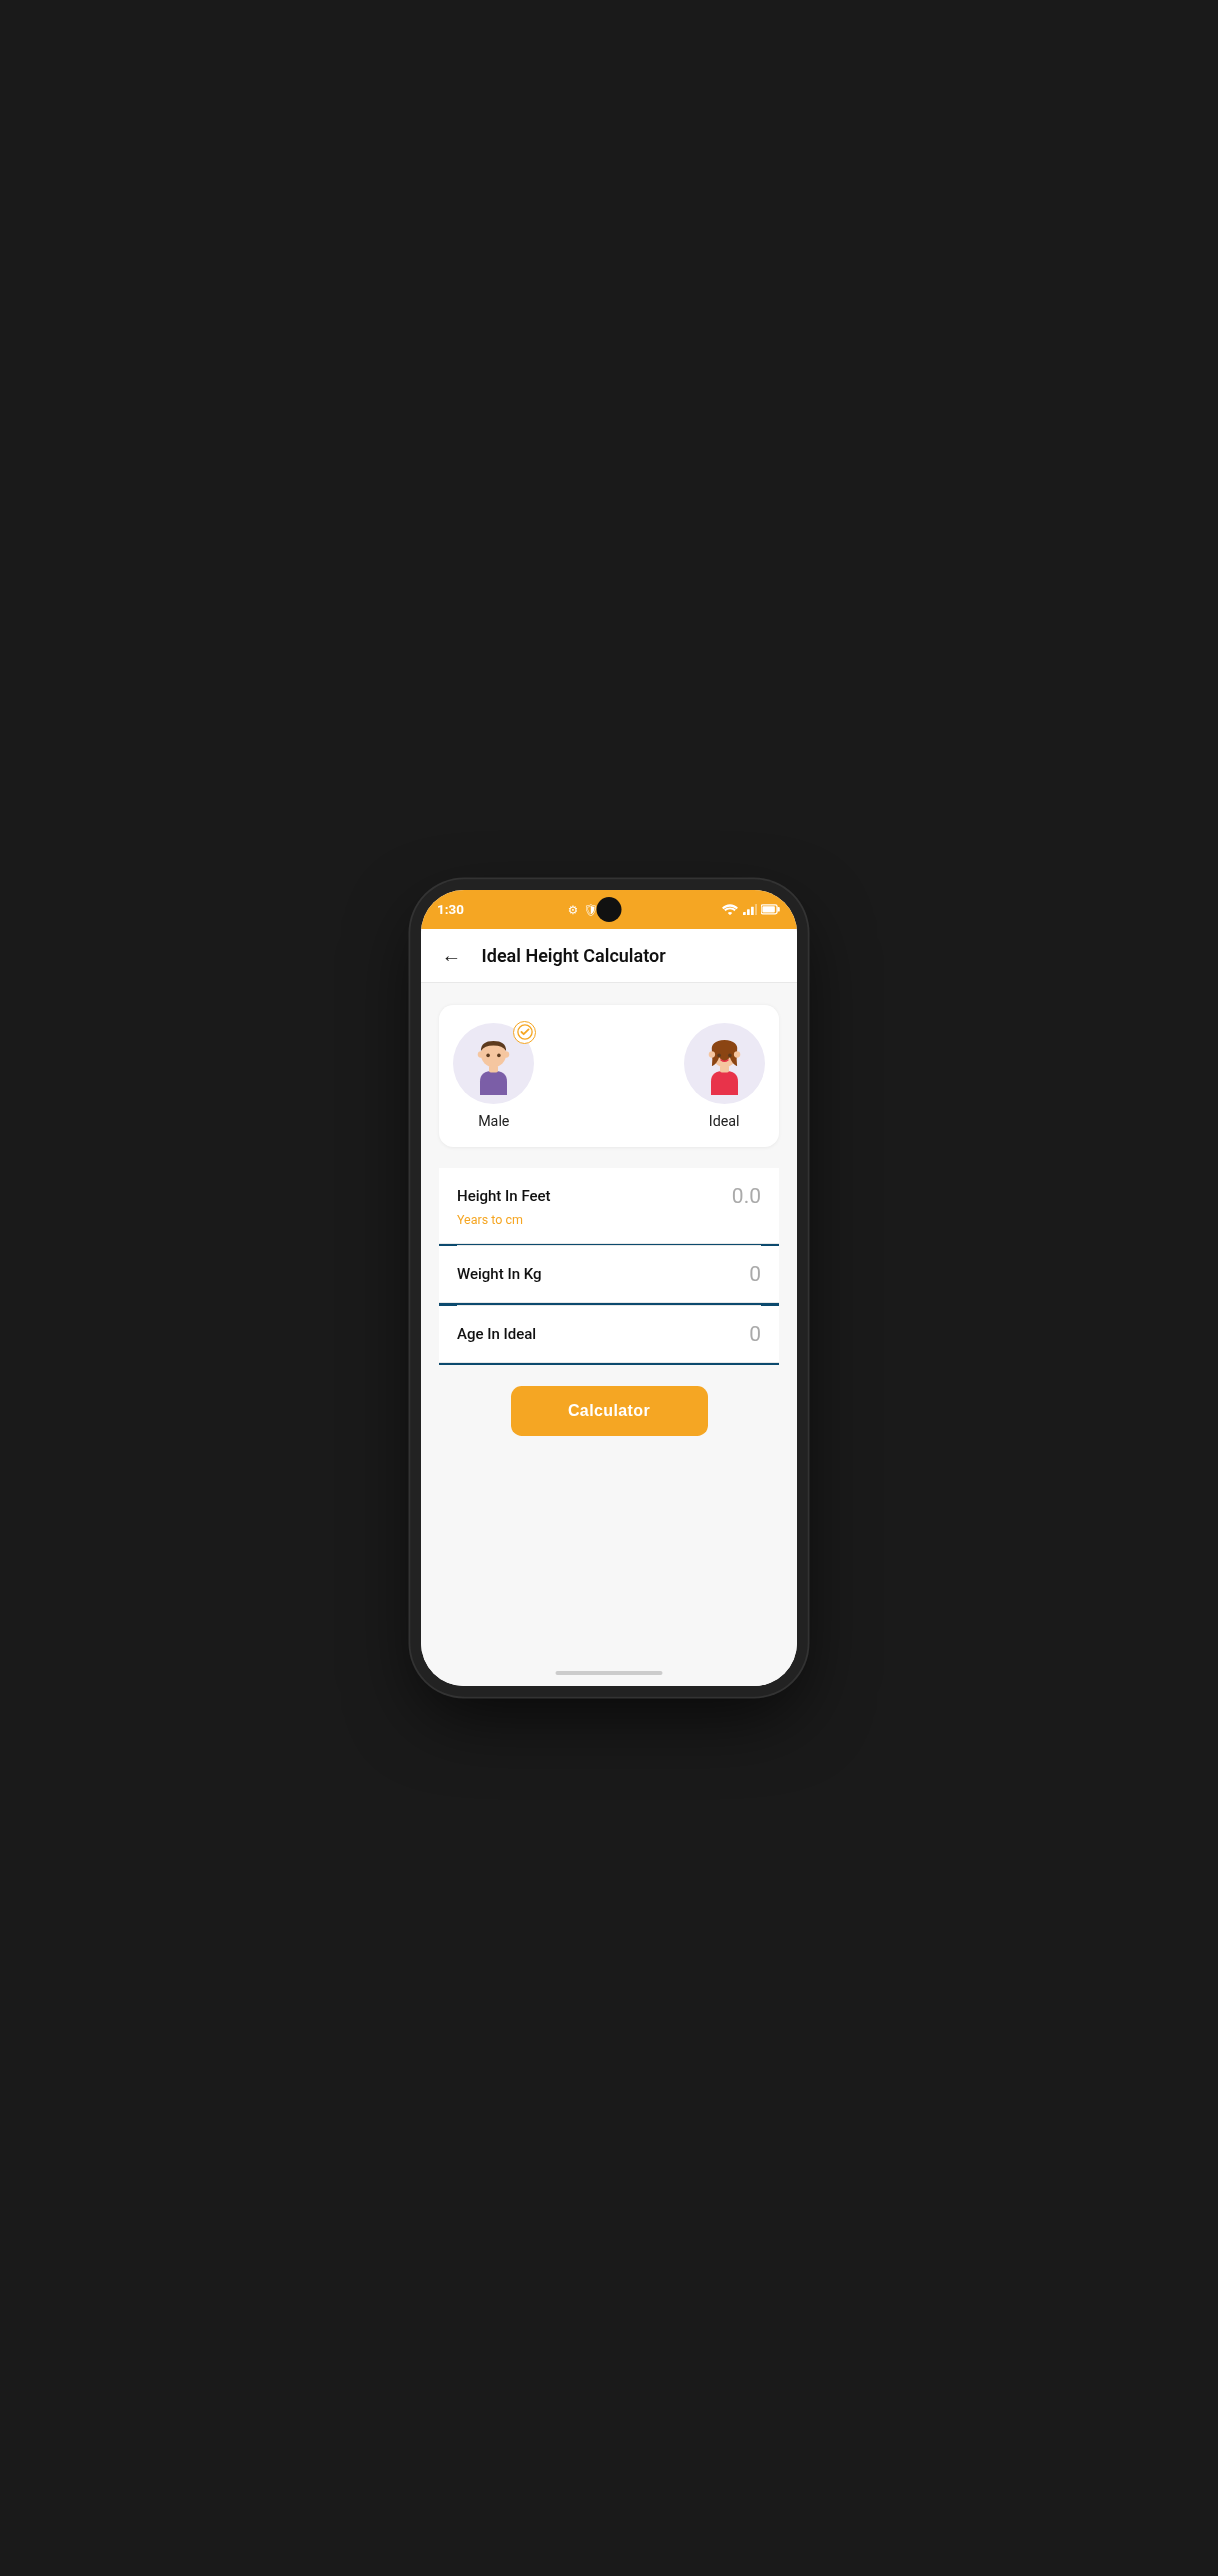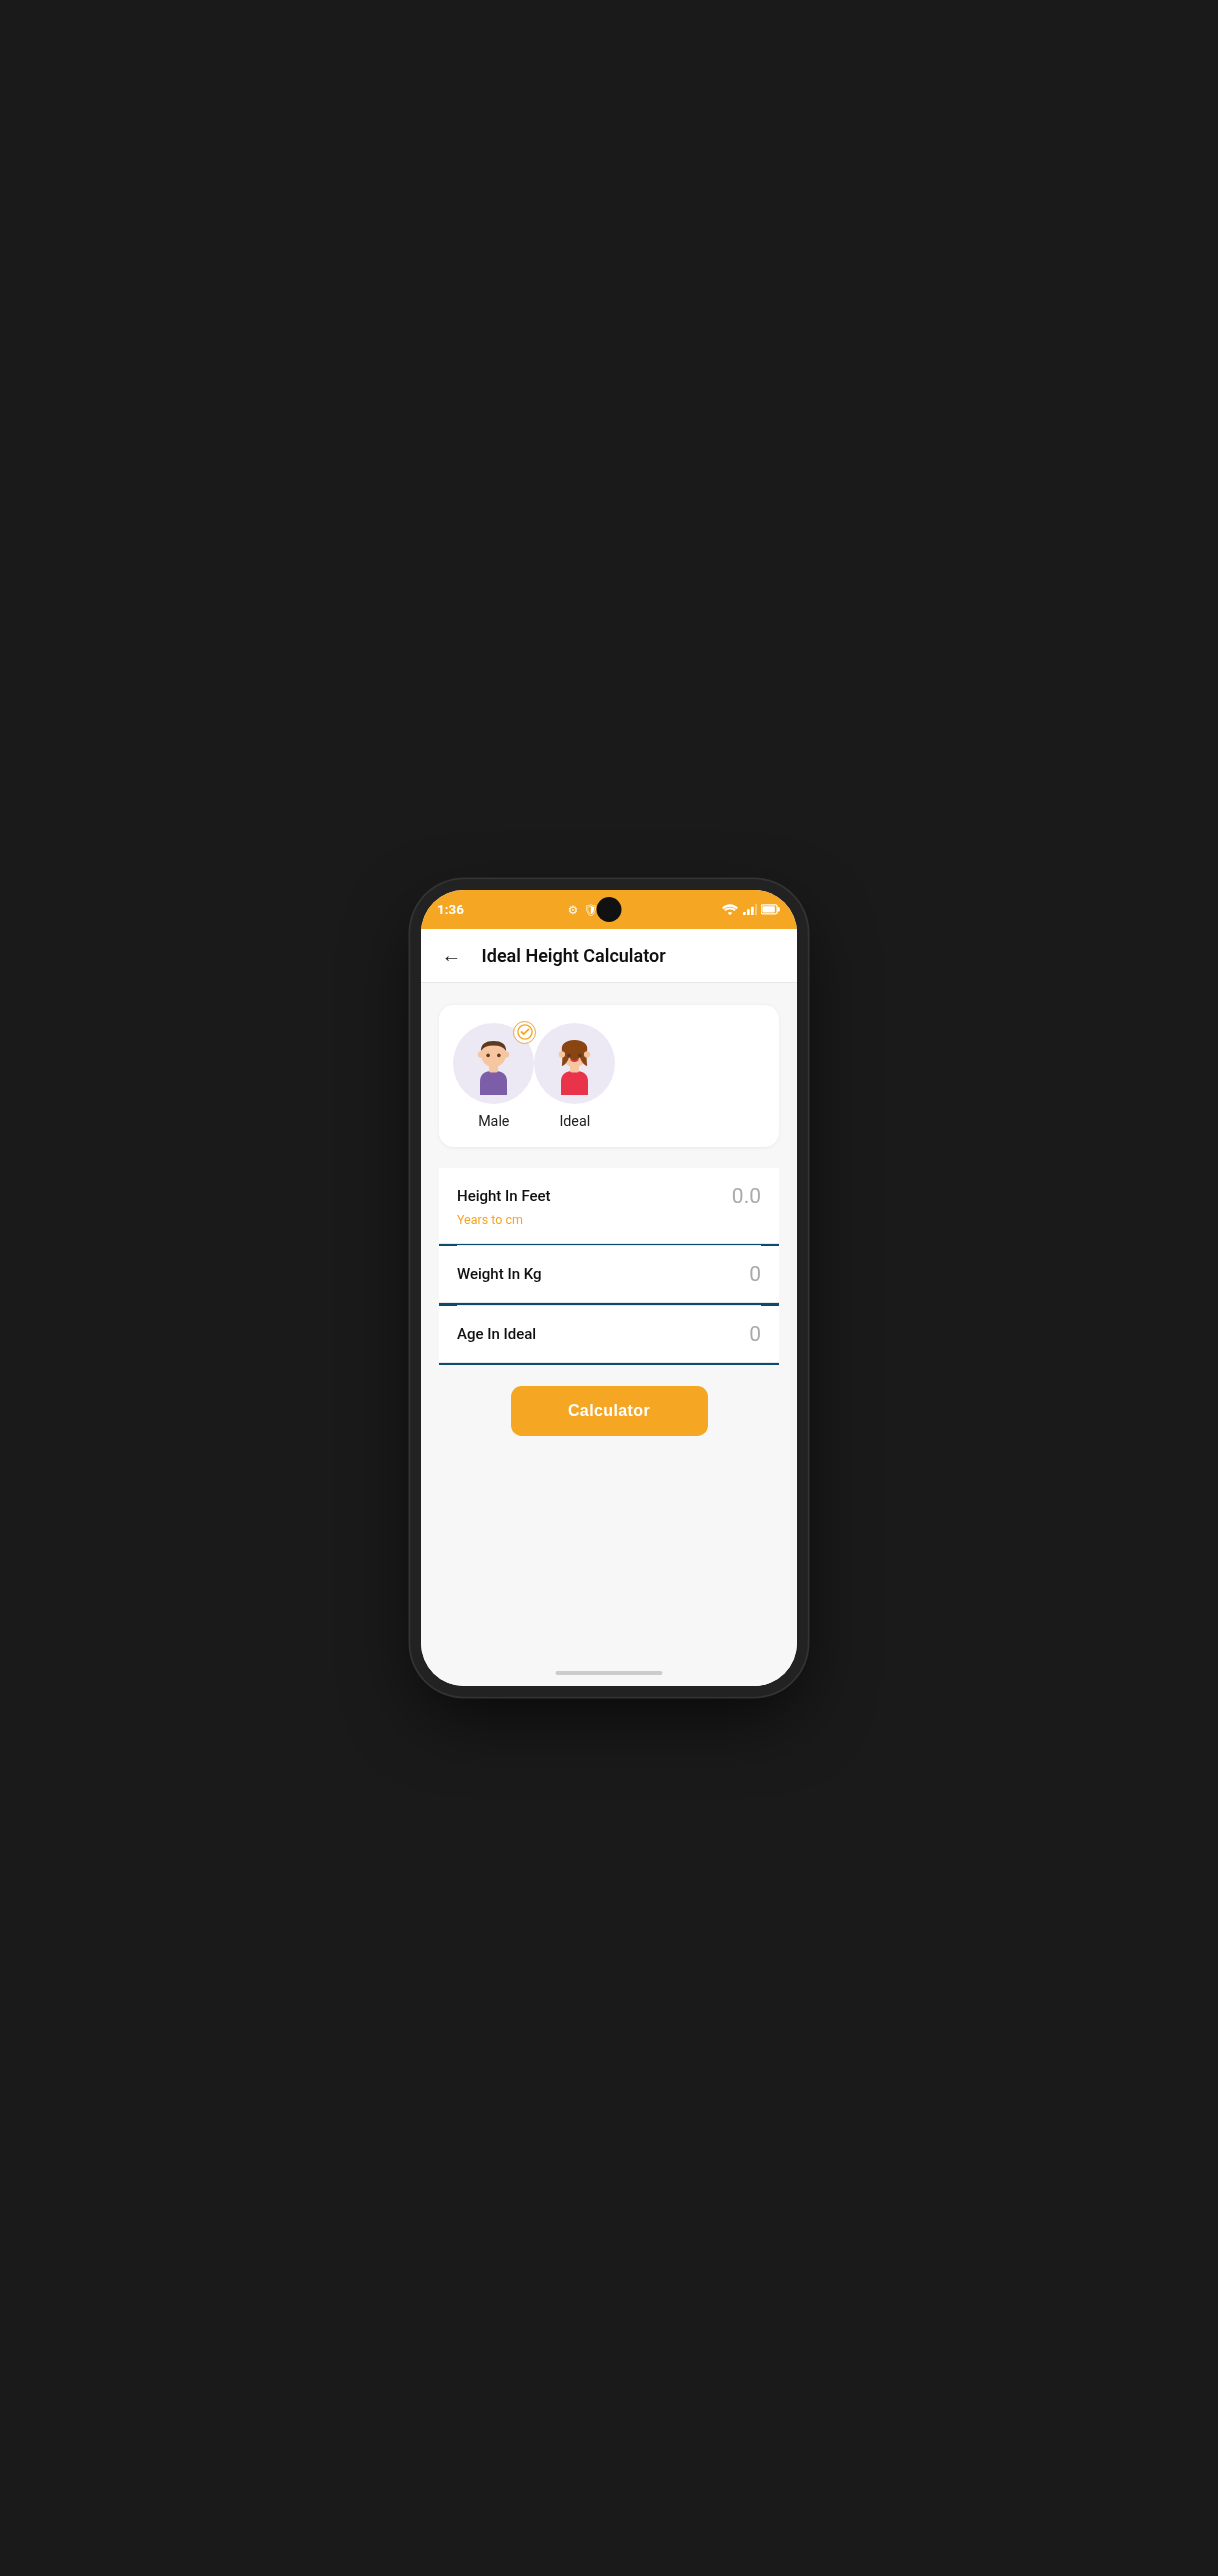--- a/index.html
+++ b/index.html
@@ -113,21 +113,21 @@
       padding: 21.5px 18px;
     }
 
     
     .gender-card {
       background: #fff;
       border-radius: 14.3px;
       padding: 18px 14.3px;
       display: flex;
       align-items: center;
-      justify-content: flex-start;
+      justify-content: space-between;
       margin-bottom: 21.5px;
       box-shadow: 0 0.9px 3.6px rgba(0,0,0,0.06);
     }
 
     .gender-option {
       display: flex;
       flex-direction: column;
       align-items: center;
       gap: 9px;
       cursor: pointer;
@@ -256,21 +256,21 @@
       background: #ccc;
       border-radius: 2.7px;
     }
   </style>
 </head>
 <body>
 
 <div class="phone-frame">
 
   <div class="status-bar">
-    <div class="status-time">1:36</div>
+    <div class="status-time">1:30</div>
     <div class="status-icons">
 
       <span class="status-icon">⚙</span>
 
       <span class="status-icon">🛡</span>
 
       <span class="status-icon">📋</span>
     </div>
     <div class="camera-notch"></div>
     <div class="status-right">

